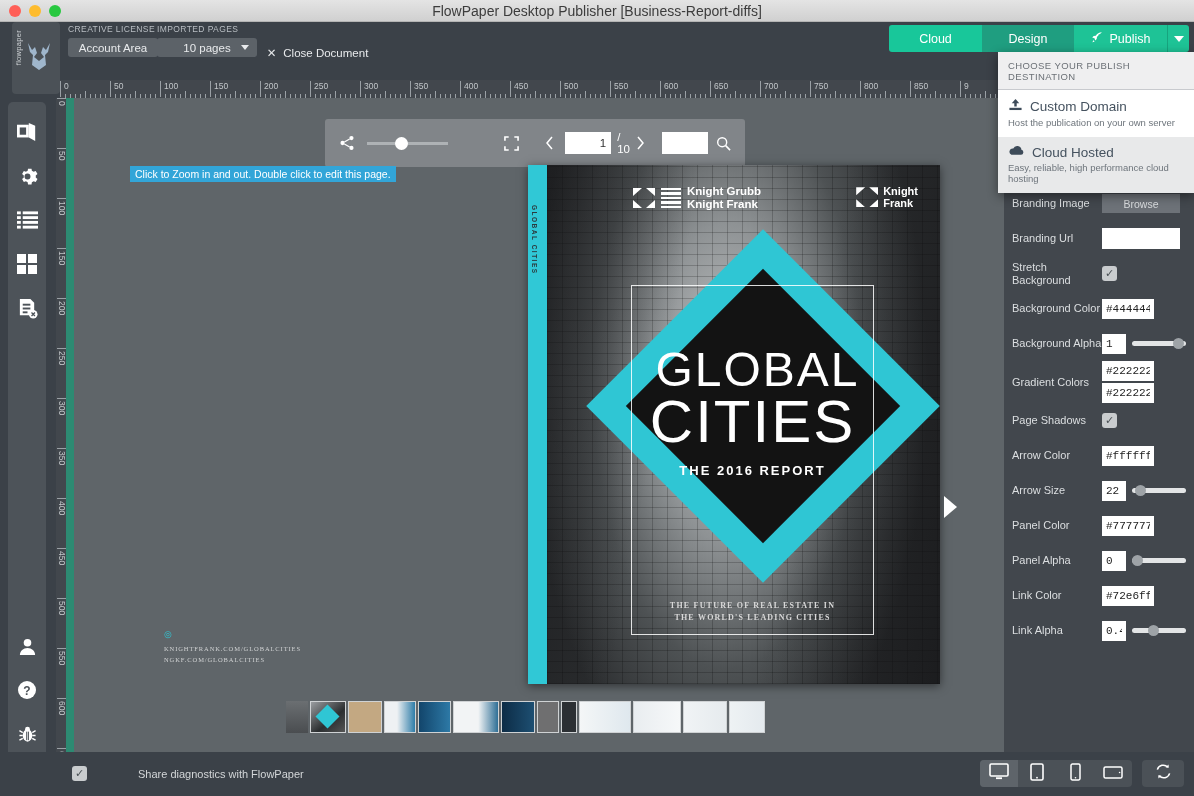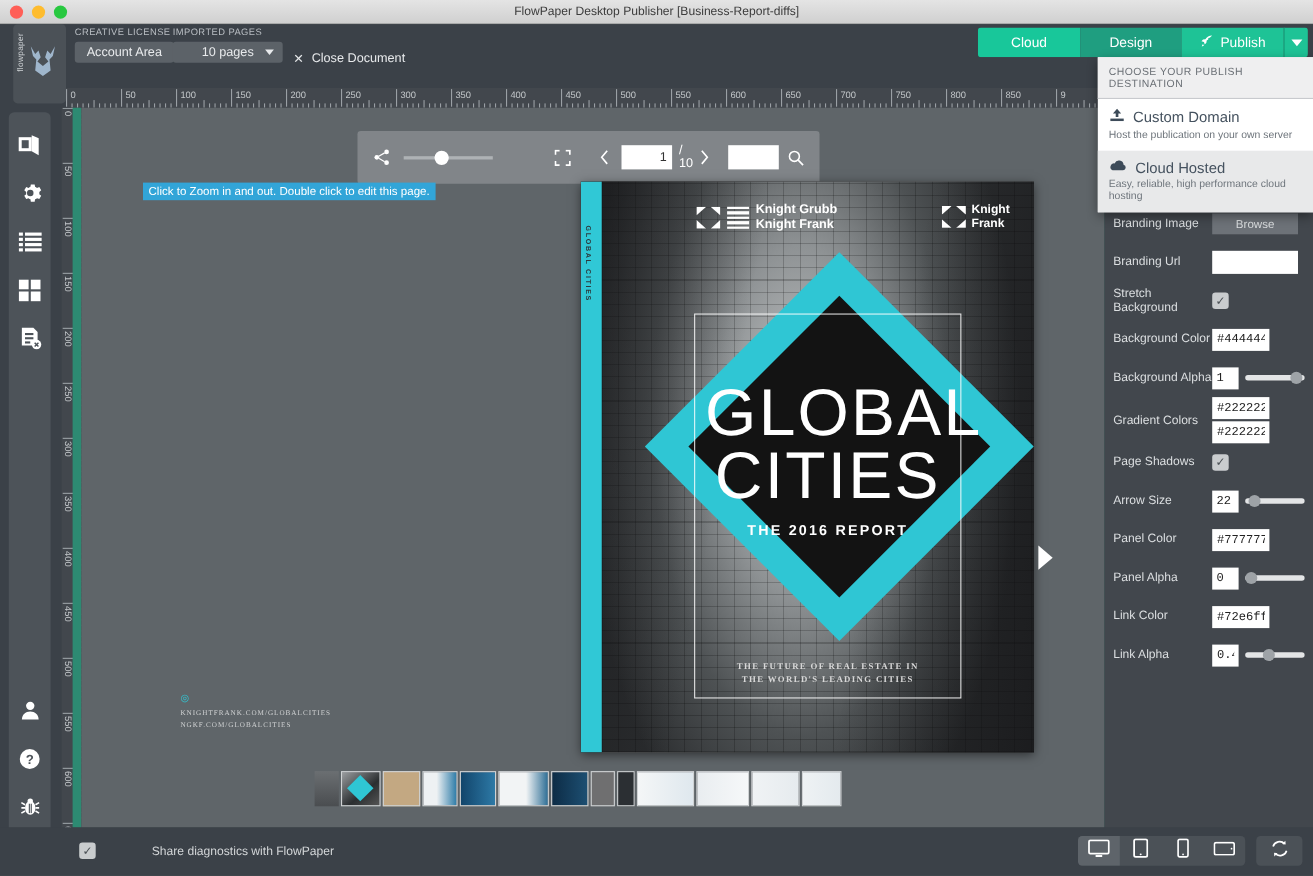--- a/index.html
+++ b/index.html
@@ -18,21 +18,21 @@
     border-bottom: 1px solid #b4b4b4;
     display: flex; align-items: center;
   }
   .traffic { display: flex; gap: 8px; padding-left: 9px; }
   .dot { width: 12px; height: 12px; border-radius: 50%; }
   .dot.red { background: #ff5f57; }
   .dot.yellow { background: #febc2e; }
   .dot.green { background: #28c840; }
   .title-text {
     position: absolute; left: 0; width: 1194px; text-align: center;
-    font-size: 11px; color: #3c3c3c;
+    font-size: 14px; color: #3c3c3c;
   }
 
   
   .app {
     position: absolute; left: 0; top: 22px; width: 1194px; height: 774px;
     background: #3b4148;
   }
 
   
   .topbar { position: absolute; left: 0; top: 0; width: 1194px; height: 36px; }
@@ -183,21 +183,21 @@
   }
   .frame {
     position: absolute; left: 103px; top: 120px; width: 243px; height: 350px;
     border: 1.5px solid rgba(255,255,255,.85);
   }
   .cover-title {
     position: absolute; left: 103px; top: 183px; width: 243px;
     text-align: center; color: #fff; line-height: .9;
     font-family: "Liberation Sans Narrow", "Liberation Sans", sans-serif;
   }
-  .ct1 { font-size: 60px; letter-spacing: 2px; font-weight: normal; padding-left: 10px; }
+  .ct1 { font-size: 48px; letter-spacing: 2px; font-weight: normal; padding-left: 10px; }
   .ct2 { font-size: 60px; letter-spacing: 2px; font-weight: normal; margin-top: 4px; }
   .ct3 { font-size: 13px; letter-spacing: 2px; margin-top: 16px; font-weight: bold; }
   .kf-logo-l { position: absolute; left: 105px; top: 20px; display: flex; align-items: center; gap: 6px; }
   .kf-logo-r { position: absolute; right: 22px; top: 20px; display: flex; align-items: center; gap: 5px; }
   .bowtie { width: 22px; height: 20px; position: relative; }
   .bowtie span { position: absolute; width: 9px; height: 8px; background: #fff; }
   .bars { display: flex; flex-direction: column; gap: 2px; }
   .bars i { display: block; width: 20px; height: 2.5px; background: #fff; }
   .kf-name { color: #fff; font-size: 11.5px; font-weight: bold; line-height: 1.12; }
   .kf-name.sm { font-size: 11px; }
@@ -988,20 +988,26 @@
           </div>
         </div>
       </div>
       <div class="srow">
         <div class="slabel">Page Shadows</div>
         <div class="sctl">
           <span class="scheck">✓</span>
         </div>
       </div>
       <div class="srow">
+        <div class="slabel">Arrow Color</div>
+        <div class="sctl">
+          <input class="sinput" value="#ffffff" style="">
+        </div>
+      </div>
+      <div class="srow">
         <div class="slabel">Arrow Size</div>
         <div class="sctl">
           <input class="sinput num" value="22" style="">
           <div class="srange">
             <div class="k" style="left: 3.44px;"></div>
           </div>
         </div>
       </div>
       <div class="srow">
         <div class="slabel">Panel Color</div>

